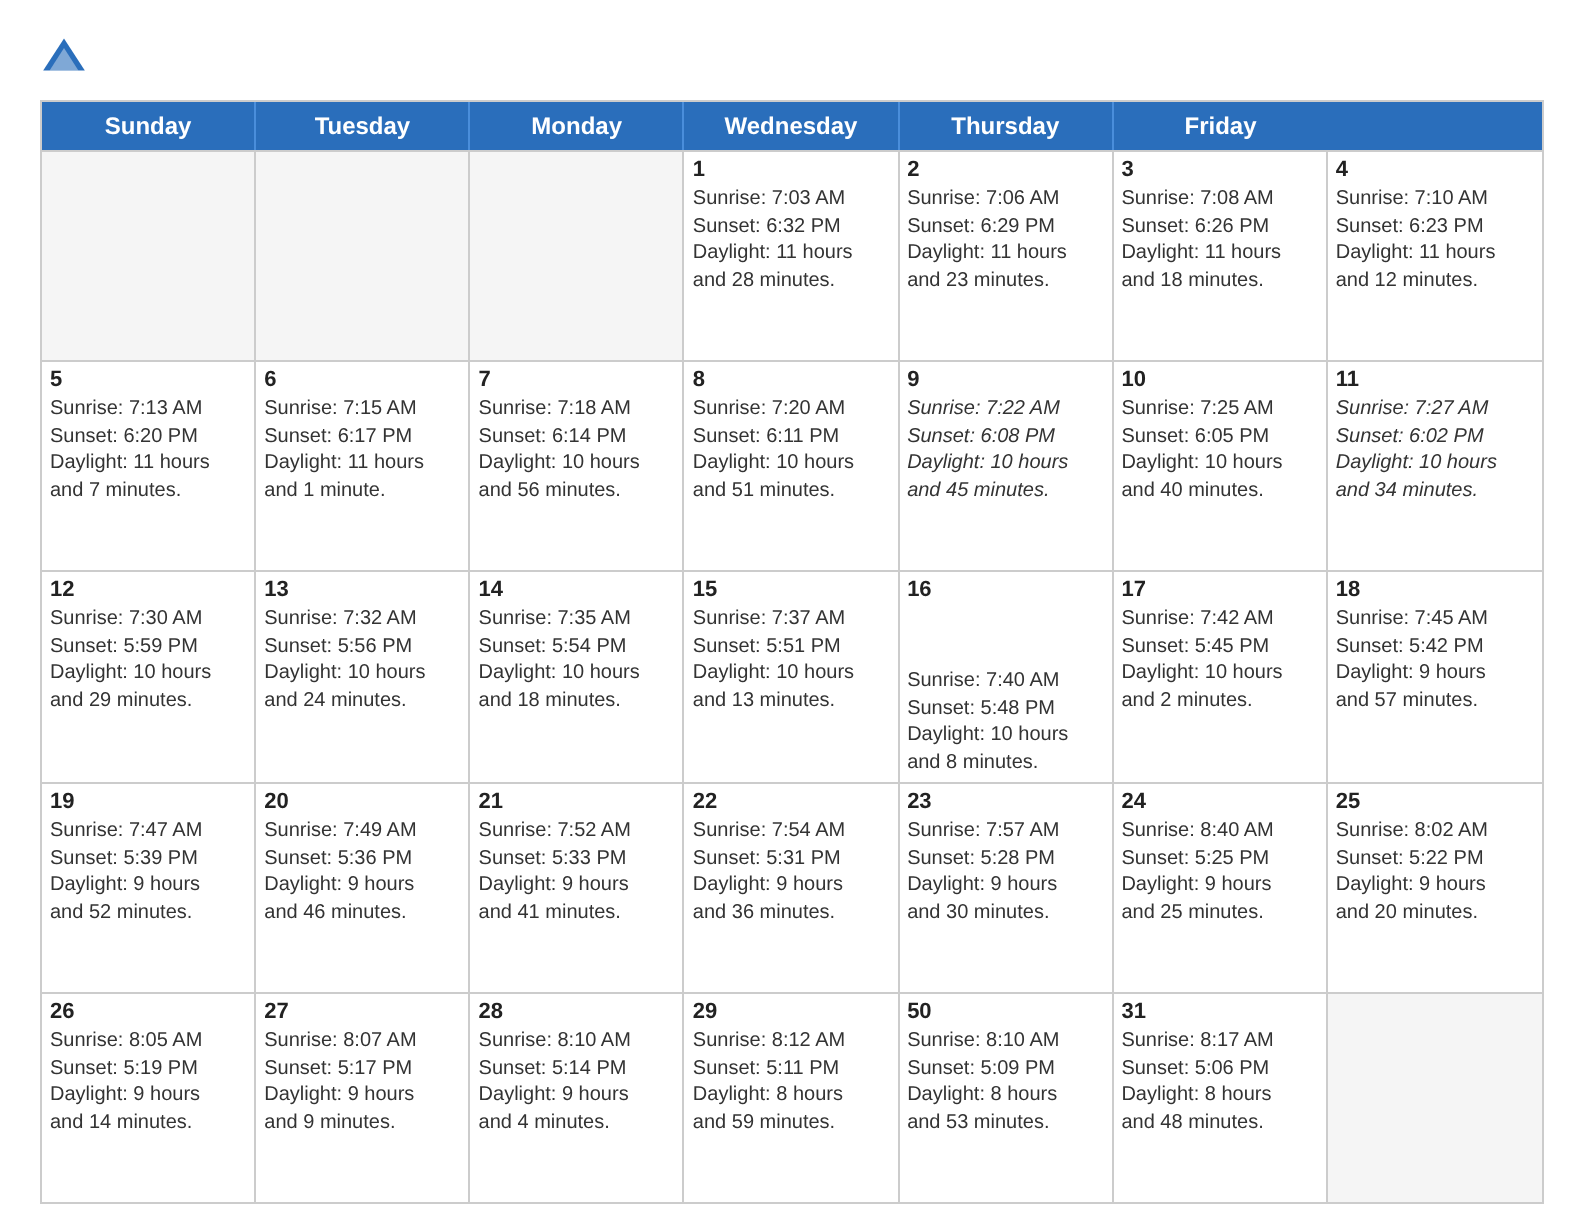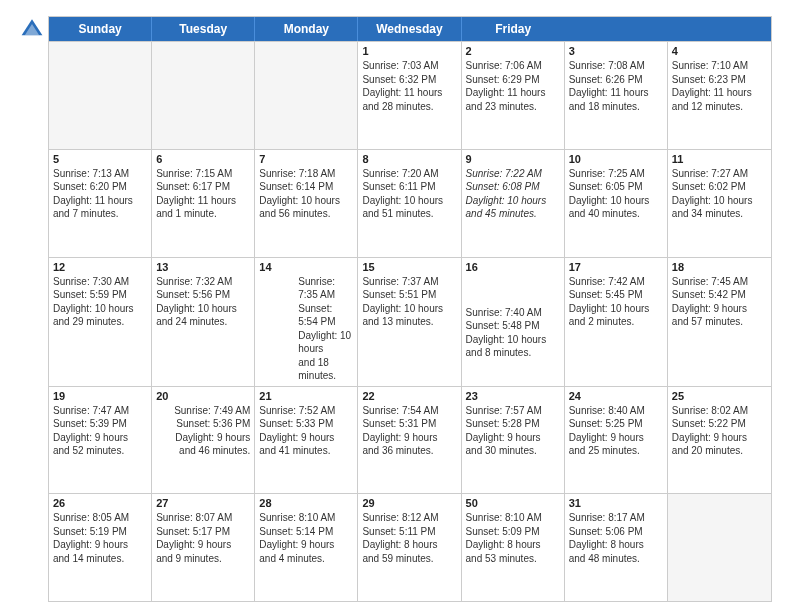--- a/index.html
+++ b/index.html
@@ -8,20 +8,21 @@
       background: #fff;
       width: 792px;
       height: 612px;
       overflow: hidden;
     }
     .page {
       width: 792px;
       height: 612px;
       padding: 16px 20px 10px 20px;
       display: flex;
+      flex-direction: column;
     }
     .header {
       display: flex;
       justify-content: space-between;
       align-items: flex-start;
       margin-bottom: 10px;
     }
     .logo {
       display: flex;
       align-items: center;
@@ -125,20 +126,21 @@
       <div class="calendar-title"></div>
       <div class="calendar-subtitle"></div>
     </div>
   </div>
   <div class="calendar">
     <div class="cal-header-row" id="cal-header">
         <div class="cal-header-cell">Sunday</div>
         <div class="cal-header-cell">Tuesday</div>
         <div class="cal-header-cell">Monday</div>
         <div class="cal-header-cell">Wednesday</div>
+        <div class="cal-header-cell">Thursday</div>
         <div class="cal-header-cell">Friday</div>
       </div>
     <div class="cal-body" id="cal-body">
         <div class="cal-week">
           <div class="cal-cell shade empty"></div>
           <div class="cal-cell shade empty"></div>
           <div class="cal-cell shade empty"></div>
           <div class="cal-cell">
             <div class="day-number">1</div>
             <div class="cell-text" style="white-space: pre-line;">Sunrise: 7:03 AM
@@ -206,21 +208,21 @@
           </div>
           <div class="cal-cell">
             <div class="day-number">10</div>
             <div class="cell-text" style="white-space: pre-line;">Sunrise: 7:25 AM
 Sunset: 6:05 PM
 Daylight: 10 hours
 and 40 minutes.</div>
           </div>
           <div class="cal-cell">
             <div class="day-number">11</div>
-            <div class="cell-text" style="white-space: pre-line;">Sunrise: 7:27 AM
+            <div class="cell-text" style="white-space: pre-line; font-style: italic;">Sunrise: 7:27 AM
 Sunset: 6:02 PM
 Daylight: 10 hours
 and 34 minutes.</div>
           </div>
         </div>
         <div class="cal-week">
           <div class="cal-cell">
             <div class="day-number">12</div>
             <div class="cell-text" style="white-space: pre-line;">Sunrise: 7:30 AM
 Sunset: 5:59 PM
@@ -229,21 +231,21 @@
           </div>
           <div class="cal-cell">
             <div class="day-number">13</div>
             <div class="cell-text" style="white-space: pre-line;">Sunrise: 7:32 AM
 Sunset: 5:56 PM
 Daylight: 10 hours
 and 24 minutes.</div>
           </div>
           <div class="cal-cell">
             <div class="day-number">14</div>
-            <div class="cell-text" style="white-space: pre-line; margin-left: 39px;">Sunrise: 7:35 AM
+            <div class="cell-text" style="white-space: pre-line;">Sunrise: 7:35 AM
 Sunset: 5:54 PM
 Daylight: 10 hours
 and 18 minutes.</div>
           </div>
           <div class="cal-cell">
             <div class="day-number">15</div>
             <div class="cell-text" style="white-space: pre-line;">Sunrise: 7:37 AM
 Sunset: 5:51 PM
 Daylight: 10 hours
 and 13 minutes.</div>
@@ -273,21 +275,21 @@
         <div class="cal-week">
           <div class="cal-cell">
             <div class="day-number">19</div>
             <div class="cell-text" style="white-space: pre-line;">Sunrise: 7:47 AM
 Sunset: 5:39 PM
 Daylight: 9 hours
 and 52 minutes.</div>
           </div>
           <div class="cal-cell">
             <div class="day-number">20</div>
-            <div class="cell-text" style="white-space: pre-line; text-align: right;">Sunrise: 7:49 AM
+            <div class="cell-text" style="white-space: pre-line;">Sunrise: 7:49 AM
 Sunset: 5:36 PM
 Daylight: 9 hours
 and 46 minutes.</div>
           </div>
           <div class="cal-cell">
             <div class="day-number">21</div>
             <div class="cell-text" style="white-space: pre-line;">Sunrise: 7:52 AM
 Sunset: 5:33 PM
 Daylight: 9 hours
 and 41 minutes.</div>

